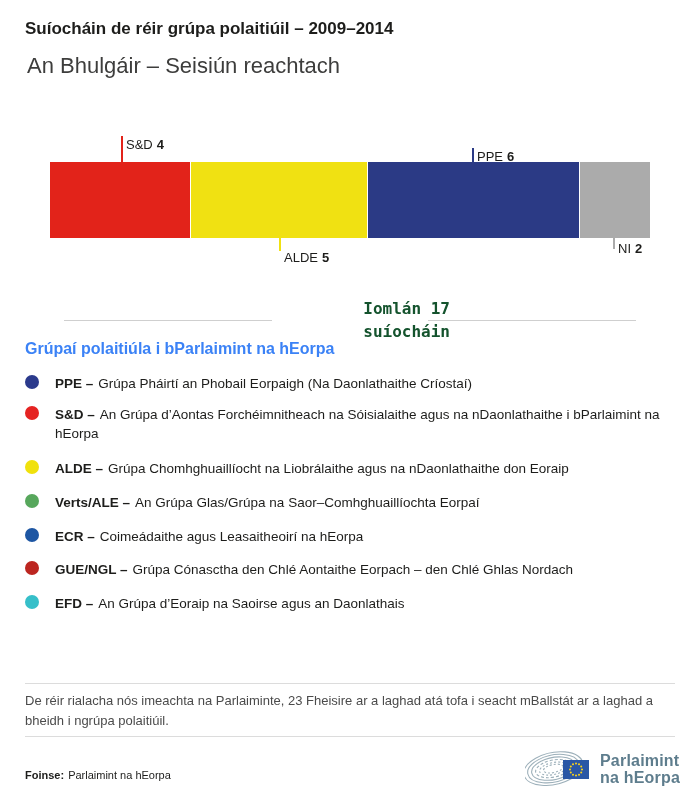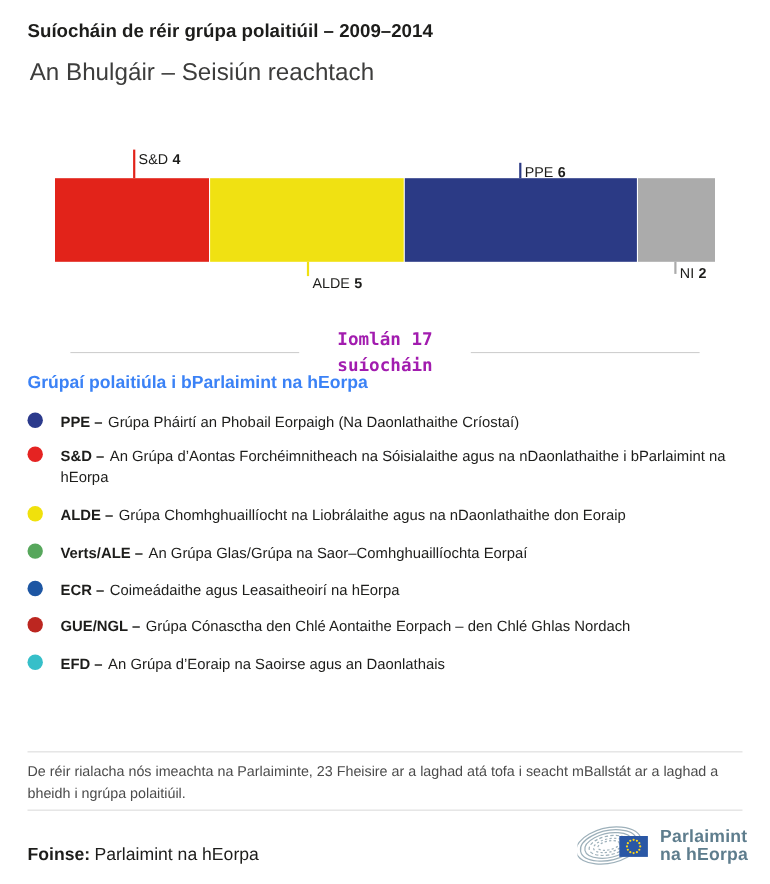--- a/index.html
+++ b/index.html
@@ -30,23 +30,23 @@
   .tick-ni{left:613px;top:238px;height:11px;background:#ababab;}
   .callout{font-size:13px;color:#1d1d1b;white-space:nowrap;}
   .callout b{margin-left:4px;}
   .callout-sd{left:126px;top:137px;}
   .callout-ppe{left:477px;top:149px;}
   .callout-alde{left:284px;top:250px;}
   .callout-ni{left:618px;top:241px;}
 
   
   .total{
-    left:250px;top:297px;width:200px;text-align:center;
+    left:250px;top:297px;width:200px;text-align:right;
     font-family:"DejaVu Sans Mono",monospace;font-weight:700;
-    font-size:16px;line-height:23px;color:#a21caf;
+    font-size:16px;line-height:23px;color:#14532d;
   }
   .rule-mid{top:320px;width:208px;height:1px;background:#cfcfcf;}
   .rule-mid-left{left:64px;}
   .rule-mid-right{left:428px;}
 
   
   .legend-heading{left:25px;top:340px;font-size:16px;font-weight:700;color:#3b82f6;}
   .legend-item{left:25px;width:655px;padding-left:30px;box-sizing:border-box;
     font-size:13.5px;line-height:19px;color:#1d1d1b;}
   .legend-item .abbr{font-weight:700;margin-right:5px;}
@@ -58,21 +58,21 @@
   .dot-ecr{background:#1d56a3;} .dot-gue{background:#bc2620;}
   .dot-efd{background:#36bfc9;} .dot-ni{background:#ababab;}
 
   
   .rule-note{left:25px;width:650px;height:1px;background:#dcdcdc;}
   .rule-note-top{top:683px;}
   .rule-note-bottom{top:736px;}
   .footnote{left:25px;top:691px;width:648px;font-size:13px;line-height:20px;color:#4b4b4b;}
 
   
-  .source{left:25px;top:769px;font-size:16px;color:#1d1d1b;}
+  .source{left:25px;top:769px;font-size:11px;color:#1d1d1b;}
   .source b{margin-right:4px;}
   .logo{left:525px;top:739px;width:160px;height:55px;}
   .logo-art{position:absolute;left:0;top:0;}
   .logo-text{position:absolute;left:75px;top:13px;font-size:16px;line-height:17px;
     font-weight:700;color:#5e7d8d;letter-spacing:0.2px;}
 </style>
 </head>
 <body>
 
 <div class="page">

